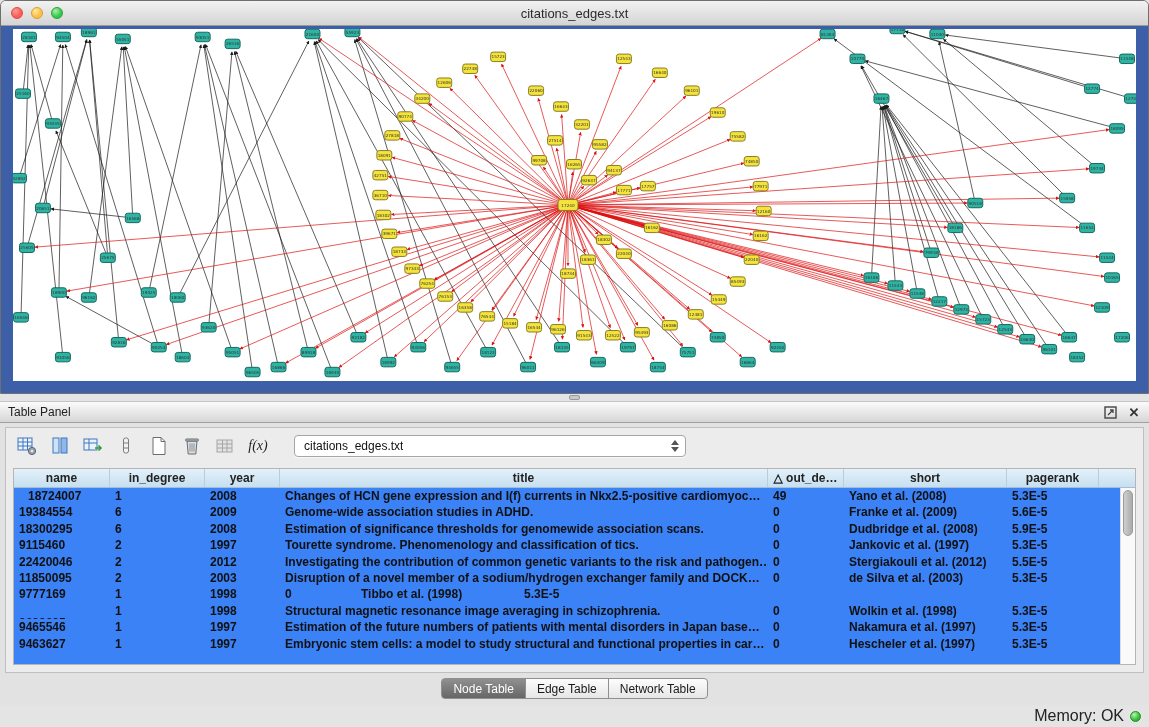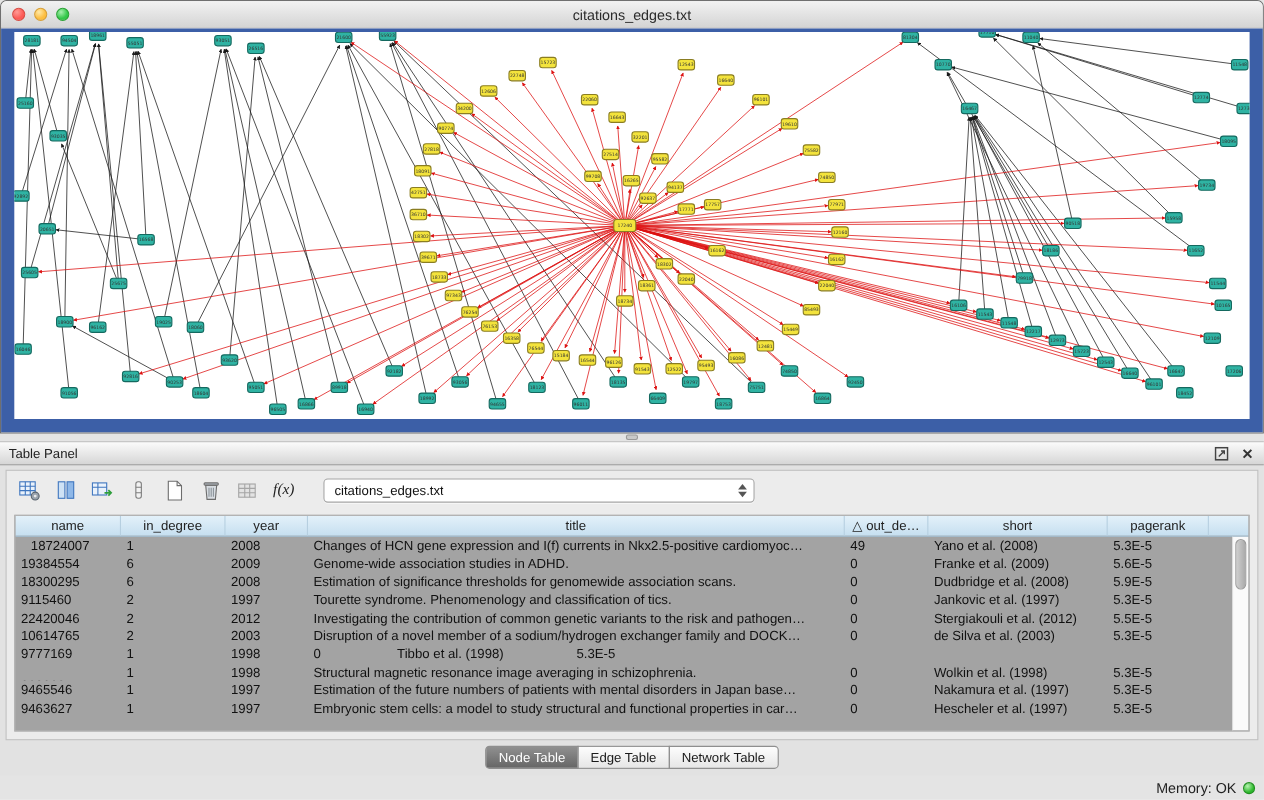--- a/index.html
+++ b/index.html
@@ -38,40 +38,40 @@
   .panel-body { position:absolute; top:26px; left:5px; right:5px; height:246px; background:#ececec; border:1px solid #bfbfbf; }
   .toolbar { height:36px; display:flex; align-items:center; padding:0 8px; gap:7px; }
   .tool { width:26px; height:26px; display:flex; align-items:center; justify-content:center; border-radius:3px; }
   .fx { font-family:"Liberation Serif", serif; font-style:italic; font-size:14px; color:#222; }
   .dropdown { margin-left:16px; width:392px; height:22px; background:#fff; border:1px solid #a5a5a5; border-radius:4px; position:relative; display:flex; align-items:center; padding:0 24px 0 9px; box-shadow:0 1px 0 rgba(255,255,255,.7); }
   .dropdown-value { font-size:12px; color:#111; white-space:nowrap; overflow:hidden; }
   .stepper { position:absolute; right:4px; top:2px; width:13px; height:16px; display:flex; flex-direction:column; align-items:center; justify-content:center; gap:2px; }
   .tri-up   { width:0; height:0; border-left:4px solid transparent; border-right:4px solid transparent; border-bottom:5px solid #555; }
   .tri-down { width:0; height:0; border-left:4px solid transparent; border-right:4px solid transparent; border-top:5px solid #555; }
 
-  .table-wrap { position:absolute; top:40px; left:7px; right:7px; bottom:7px; background:#a3a3a3; border:1px solid #b5b5b5; overflow:hidden; }
+  .table-wrap { position:absolute; top:40px; left:7px; right:7px; bottom:7px; background:#3b82f6; border:1px solid #b5b5b5; overflow:hidden;font-weight:bold; }
   .t-head { display:flex; height:19px; background:linear-gradient(#e3f1fa,#c6dff0); border-bottom:1px solid #a4c0d4; padding-right:15px; }
   .th { font-size:12px; line-height:18px; color:#222; text-align:center; border-right:1px solid #b6cfe0; overflow:hidden; white-space:nowrap; flex:0 0 auto; }
   .th.fill { flex:1 1 auto; border-right:none; }
   .t-body { position:absolute; top:19px; left:0; right:15px; bottom:0; overflow:hidden; }
   .tr { display:flex; height:16.4px; }
   .td { font-size:12px; line-height:16.4px; color:#111; padding:0 5px; white-space:nowrap; overflow:hidden; flex:0 0 auto; }
   .td.center { text-align:left; }
   .vscroll { position:absolute; top:19px; right:0; bottom:0; width:15px; background:#fafafa; border-left:1px solid #dcdcdc; }
   .vthumb { position:absolute; top:2px; left:2px; width:10px; height:46px; border-radius:5px; background:linear-gradient(90deg,#cfcfcf,#ababab); border:1px solid #9b9b9b; }
 
   .tabs { position:absolute; top:277px; left:0; width:100%; display:flex; justify-content:center; }
   .tab { height:21px; padding:0 11px; font-size:12px; line-height:20px; color:#1a1a1a; background:linear-gradient(#fdfdfd,#e6e6e6); border:1px solid #8f8f8f; margin-left:-1px; cursor:default; }
   .tab.selected { background:linear-gradient(#909090,#666666); color:#fff; }
   .tab:first-child { border-radius:4px 0 0 4px; margin-left:0; }
   .tab:last-child { border-radius:0 4px 4px 0; }
 
   
   .statusbar { position:absolute; bottom:0; left:0; width:1149px; height:22px; background:#e4e4e4; display:flex; align-items:center; justify-content:flex-end; padding-right:8px; gap:6px; }
-  .mem-label { font-size:13px; color:#222; }
+  .mem-label { font-size:16px; color:#222; }
   .mem-dot { width:11px; height:11px; border-radius:50%; background:radial-gradient(circle at 35% 30%, #b6f3b0, #2eb82e 65%); border:1px solid #1f8f1f; }
 </style>
 </head>
 <body>
 
 <div class="window">
   <div class="titlebar">
     <div class="lights">
       <div class="light red"></div>
       <div class="light yellow"></div>
@@ -886,21 +886,21 @@
           <div class="tr">
             <div class="td" style="width: 96px;">22420046</div>
             <div class="td" style="width: 95px;">2</div>
             <div class="td" style="width: 75px;">2012</div>
             <div class="td" style="width: 488px;">Investigating the contribution of common genetic variants to the risk and pathogen…</div>
             <div class="td" style="width: 76px;">0</div>
             <div class="td center" style="width: 163px;">Stergiakouli et al. (2012)</div>
             <div class="td" style="width: 92px;">5.5E-5</div>
           </div>
           <div class="tr">
-            <div class="td" style="width: 96px;">10614765</div>
+            <div class="td" style="width: 96px;">11850095</div>
             <div class="td" style="width: 95px;">2</div>
             <div class="td" style="width: 75px;">2003</div>
             <div class="td" style="width: 488px;">Disruption of a novel member of a sodium/hydrogen exchanger family and DOCK…</div>
             <div class="td" style="width: 76px;">0</div>
             <div class="td center" style="width: 163px;">de Silva et al. (2003)</div>
             <div class="td" style="width: 92px;">5.3E-5</div>
           </div>
           <div class="tr">
             <div class="td" style="width: 96px;">9777169</div>
             <div class="td" style="width: 95px;">1</div>

